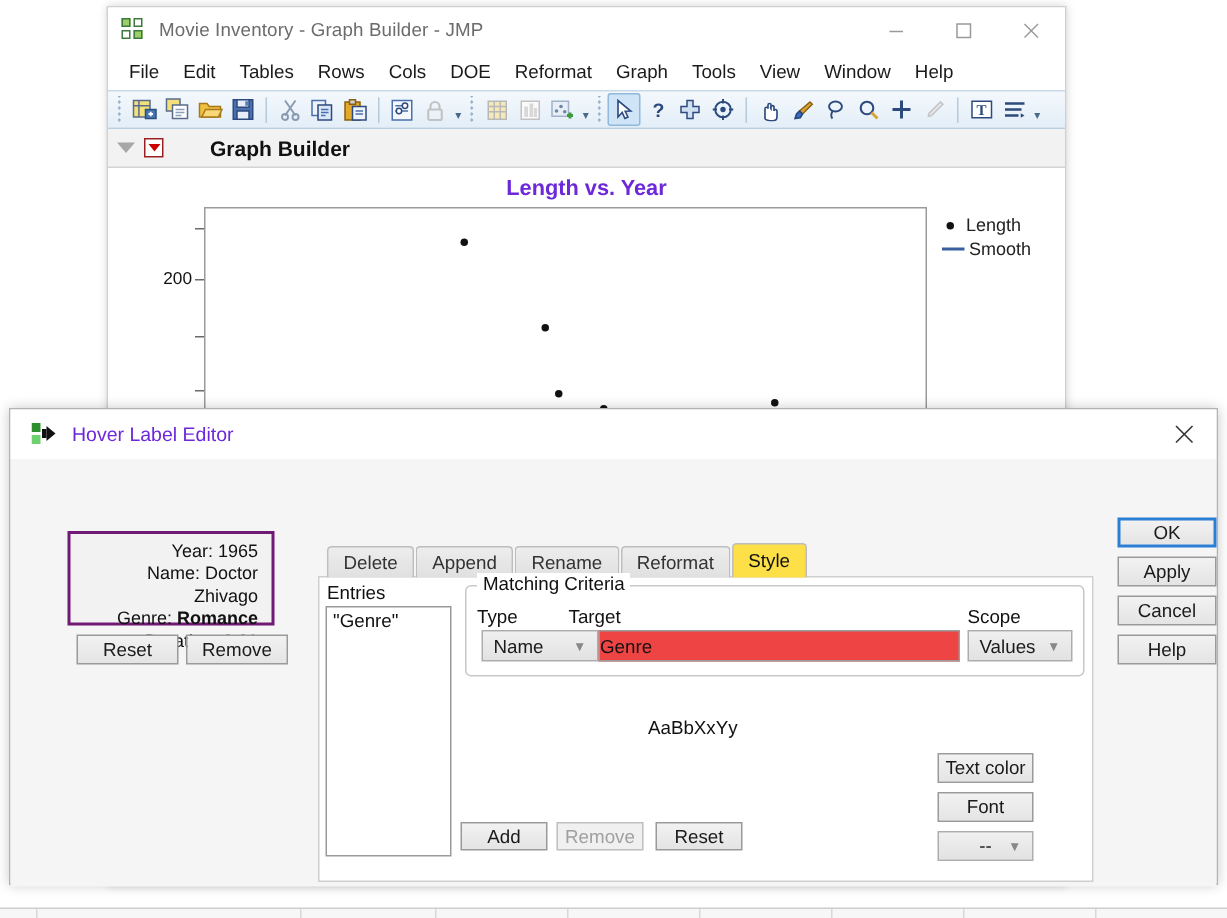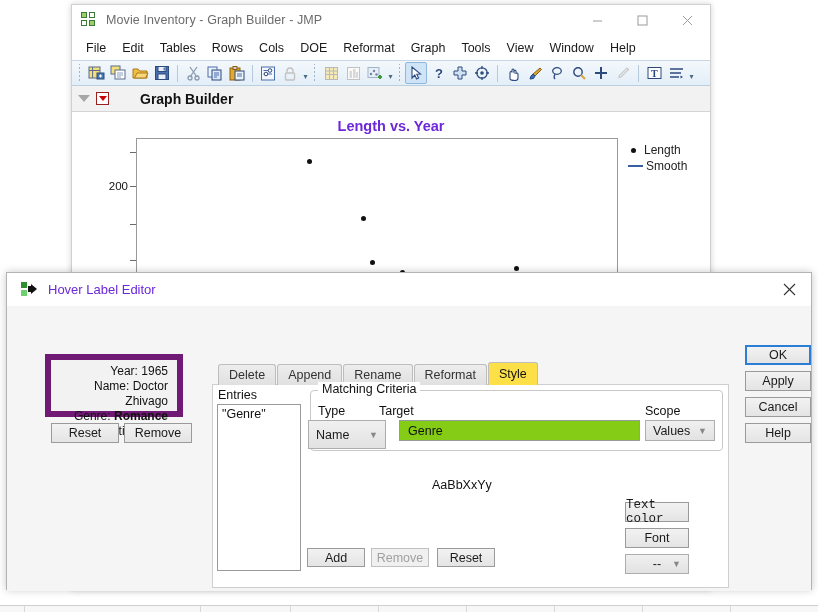--- a/index.html
+++ b/index.html
@@ -152,21 +152,21 @@
   .dlg-title-text { font-size: 13px; color: #6d28d9; }
   .dlg-close {
     position: absolute; right: 0; top: 0; width: 44px; height: 33px;
     display: flex; align-items: center; justify-content: center; color: #333;
   }
   .dlg-body { position: relative; height: 285px; background: #f5f5f5; }
 
   
   .preview-card {
     position: absolute; left: 38px; top: 48px; width: 138px; height: 63px;
-    background: #f2f2f2; border: 6px solid #701a75;
+    background: #f2f2f2; border: 2px solid #701a75;
     font-size: 12px; line-height: 15px; color: #111;
     text-align: right; padding: 4px 9px 0 9px;
   }
   .preview-card b { font-weight: bold; }
 
   
   .btn {
     background: linear-gradient(180deg,#f2f2f2 0%,#e4e4e4 100%);
     border: 1px solid #9a9a9a;
     font-size: 12.5px; color: #1a1a1a;
@@ -222,33 +222,33 @@
     border: 1px solid #adadad;
     font-size: 12.5px; color: #1a1a1a;
     display: flex; align-items: center;
     padding-left: 7px; position: absolute;
   }
   .combo .chev {
     position: absolute; right: 7px; top: 50%; transform: translateY(-50%);
     color: #888; font-size: 9px;
   }
   .textinput {
-    position: absolute; background: #84cc16; border: 1px solid #9a9a9a;
+    position: absolute; background: #ef4444; border: 1px solid #9a9a9a;
     font-size: 12.5px; color: #111; display: flex; align-items: center;
-    padding-left: 8px;
+    padding-left: 0;
   }
 
   .sample-text { position: absolute; font-size: 12.5px; color: #111; }
 
   .btn-add { position: absolute; left: 300px; top: 242px; width: 58px; height: 19px; }
   .btn-remove { position: absolute; left: 364px; top: 242px; width: 58px; height: 19px; }
   .btn-reset { position: absolute; left: 430px; top: 242px; width: 58px; height: 19px; }
 
   .btn-bg { position: absolute; left: 618px; top: 170px; width: 102px; height: 20px; }
-  .btn-tc { position: absolute; left: 618px; top: 196px; width: 64px; height: 20px; font-family: Liberation Mono, monospace; }
+  .btn-tc { position: absolute; left: 618px; top: 196px; width: 64px; height: 20px; }
   .btn-font { position: absolute; left: 618px; top: 222px; width: 64px; height: 20px; }
   .combo-dash { position: absolute; left: 618px; top: 248px; width: 64px; height: 20px; }
 
   .btn-ok { position: absolute; left: 738px; top: 39px; width: 66px; height: 20px; }
   .btn-apply { position: absolute; left: 738px; top: 65px; width: 66px; height: 20px; }
   .btn-cancel { position: absolute; left: 738px; top: 91px; width: 66px; height: 20px; }
   .btn-help { position: absolute; left: 738px; top: 117px; width: 66px; height: 20px; }
 
   
   .taskbar {
@@ -609,21 +609,21 @@
 
       <div class="lbl" style="left:211px; top:82px;">Entries</div>
       <div class="listbox">
         <div class="item">"Genre"</div>
       </div>
 
       <div class="groupbox"></div>
       <div class="groupbox-legend">Matching Criteria</div>
 
       <div class="lbl" style="left:311px; top:98px;">Type</div>
-      <div class="combo" style="left:301px; top:114px; width:78px; height:29px;">
+      <div class="combo" style="left:314px; top:114px; width:78px; height:21px;">
         <span>Name</span>
         <span class="chev">▼</span>
       </div>
 
       <div class="lbl" style="left:372px; top:98px;">Target</div>
       <div class="textinput" style="left:392px; top:114px; width:241px; height:21px;">
         <span>Genre</span>
       </div>
 
       <div class="lbl" style="left:638px; top:98px;">Scope</div>

